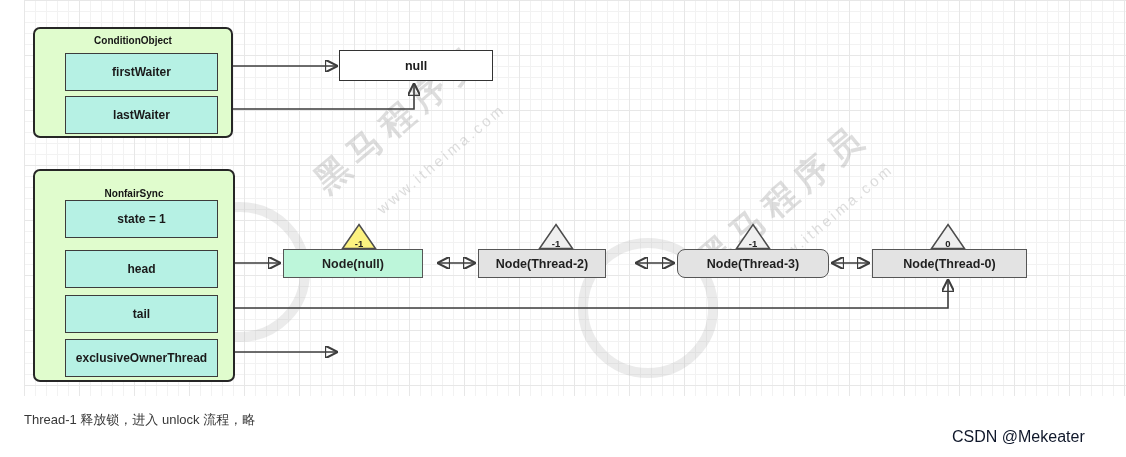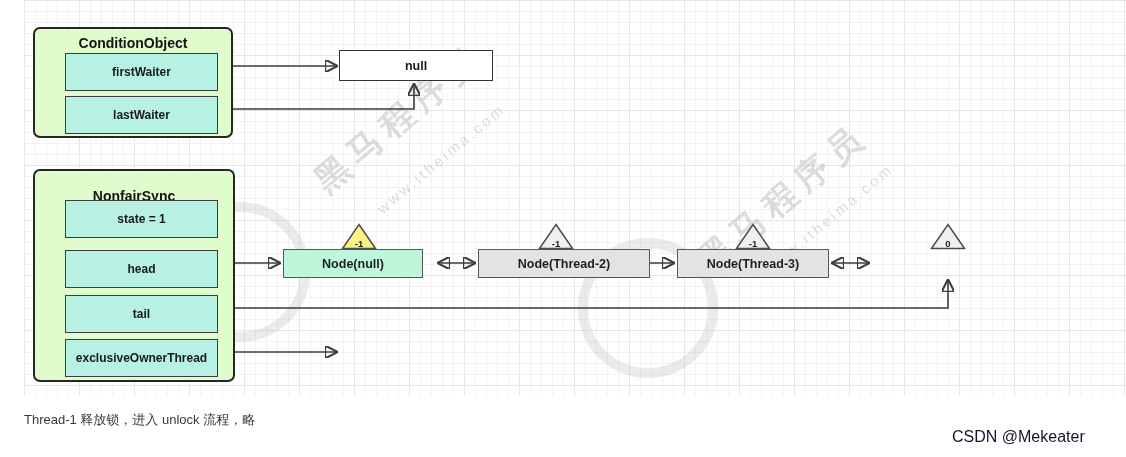--- a/index.html
+++ b/index.html
@@ -20,21 +20,21 @@
   
   .wm { position:absolute; color:rgba(165,165,165,0.38); white-space:nowrap; pointer-events:none; }
   .wm-brand { font-size:34px; font-weight:bold; letter-spacing:8px; transform:rotate(-40deg); }
   .wm-site  { font-size:15px; letter-spacing:3px; transform:rotate(-40deg); }
   .wm-circle { position:absolute; width:140px; height:140px; border:10px solid rgba(175,175,175,0.25);
                border-radius:50%; pointer-events:none; }
 
   
   .panel { position:absolute; background:#e0fccd; border:2px solid #262626; border-radius:7px; }
   .panel-title { position:absolute; top:6px; left:0; right:0; text-align:center;
-                 font-size:14px; font-weight:bold; color:#141414; }
+                 font-size:10px; font-weight:bold; color:#141414; }
   .field { position:absolute; left:30px; width:153px; height:38px; background:#b6f1e4;
            border:1.5px solid #3c3c3c; display:flex; align-items:center; justify-content:center;
            font-size:12px; font-weight:bold; color:#1a1a1a; }
 
   
   .nullbox { position:absolute; left:339px; top:50px; width:154px; height:31px; background:#fff;
              border:1.5px solid #333; display:flex; align-items:center; justify-content:center;
              font-size:12.5px; font-weight:bold; color:#1a1a1a; }
 
   
@@ -125,20 +125,21 @@
     <span class="tri-label">-1</span>
   </div>
   <div class="tri" style="left:930px;">
     <svg width="36" height="27">
       <polygon points="18,1.5 34.5,25.5 1.5,25.5" fill="#efefef" stroke="#4c4c4c" stroke-width="1.5"></polygon>
     </svg>
     <span class="tri-label">0</span>
   </div>
 
   <div class="nodebox node-head" style="left:283px; width:140px;">Node(null)</div>
-  <div class="nodebox node-gray" style="left:478px; width:172px;">Node(Thread-2)</div>
-  <div class="nodebox node-gray" style="left:677px; width:152px;">Node(Thread-3)</div>
+  <div class="nodebox node-gray" style="left:478px; width:128px;">Node(Thread-2)</div>
+  <div class="nodebox node-gray" style="left:677px; width:152px;border-radius:8px;">Node(Thread-3)</div>
+  <div class="nodebox node-gray" style="left:872px; width:155px;">Node(Thread-0)</div>
 
 
   <div class="caption">Thread-1 释放锁，进入 unlock 流程，略</div>
   <div class="credit">CSDN @Mekeater</div>
 
 </div>
 
 </body></html>

